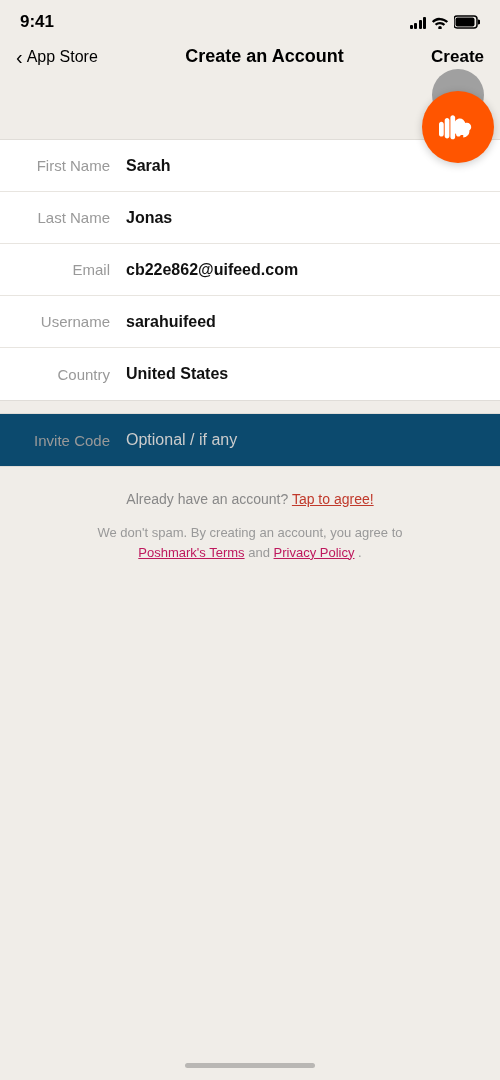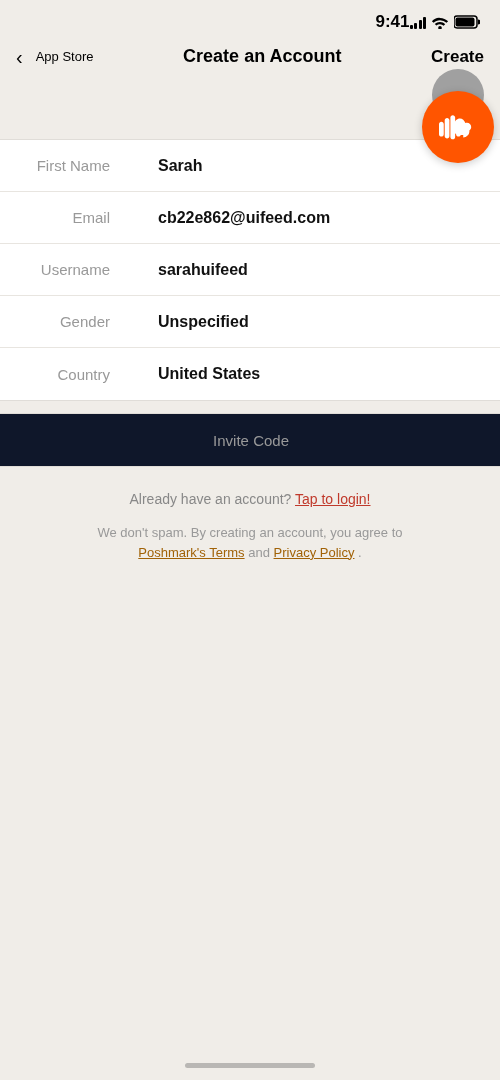--- a/index.html
+++ b/index.html
@@ -10,21 +10,21 @@
       min-height: 1080px;
       background-color: #f0ede8;
       font-family: -apple-system, 'Helvetica Neue', Arial, sans-serif;
       position: relative;
       overflow-x: hidden;
     }
 
     
     .status-bar {
       display: flex;
-      justify-content: flex-end;
+      justify-content: space-between;
       align-items: center;
       padding: 12px 20px 6px 20px;
       background: #f0ede8;
     }
 
     .status-time {
       font-size: 17px;
       font-weight: 600;
       color: #000;
     }
@@ -58,23 +58,22 @@
       cursor: pointer;
     }
 
     .nav-back-arrow {
       font-size: 20px;
       color: #000;
       line-height: 1;
     }
 
     .nav-back-label {
-      font-size: 13px;
-      color: #000;
-      margin-left: 9px;
+      font-size: 16px;
+      color: #000;
     }
 
     .nav-title {
       font-size: 18px;
       font-weight: 700;
       color: #000;
     }
 
     .nav-create {
       font-size: 17px;
@@ -123,21 +122,20 @@
       border-bottom: 1px solid #e0ddd8;
       margin-top: 70px;
     }
 
     .form-row {
       display: flex;
       align-items: center;
       padding: 0 16px;
       min-height: 52px;
       border-bottom: 1px solid #e8e5e0;
-      gap: 32px;
     }
 
     .form-row:last-child {
       border-bottom: none;
       justify-content: center;
     }
 
     .form-label {
       width: 110px;
       font-size: 15px;
@@ -164,21 +162,21 @@
       background: transparent;
     }
 
     .form-input::placeholder {
       color: #ccc;
       font-weight: 400;
     }
 
     
     .invite-section {
-      background: #0f172a;
+      background: #0c4a6e;
       border-top: 1px solid #e0ddd8;
       border-bottom: 1px solid #e0ddd8;
       margin-top: 12px;
     }
 
     
     .bottom-text {
       padding: 24px 30px;
       text-align: center;
     }
@@ -195,21 +193,21 @@
       cursor: pointer;
     }
 
     .terms-text {
       font-size: 13px;
       color: #999;
       line-height: 1.5;
     }
 
     .terms-link {
-      color: #a16207;
+      color: #be185d;
       text-decoration: underline;
       cursor: pointer;
     }
 
     
     .home-indicator {
       position: absolute;
       bottom: 12px;
       left: 50%;
       transform: translateX(-50%);
@@ -263,48 +261,49 @@
     </div>
   </div>
 </div>
 
 <div class="form-section" style="margin-top:80px;">
   <div class="form-row">
     <span class="form-label">First Name</span>
     <span class="form-value">Sarah</span>
   </div>
   <div class="form-row">
+    <span class="form-label">Last Name</span>
+    <span class="form-value">Jonas</span>
+  </div>
+  <div class="form-row">
     <span class="form-label">Email</span>
     <span class="form-value">cb22e862@uifeed.com</span>
   </div>
   <div class="form-row">
     <span class="form-label">Username</span>
     <span class="form-value">sarahuifeed</span>
   </div>
   <div class="form-row">
-    <span class="form-label">Gender</span>
-    <span class="form-value">Unspecified</span>
-  </div>
-  <div class="form-row">
     <span class="form-label">Country</span>
     <span class="form-value">United States</span>
   </div>
 </div>
 
 <div class="invite-section">
   <div class="form-row">
     <span class="form-label">Invite Code</span>
+    <input class="form-input" type="text" style="font-weight: 400; color: rgb(187, 187, 187);" placeholder="Optional / if any">
   </div>
 </div>
 
 <div class="bottom-text">
   <p class="already-account">
     <span>Already have an account?</span>
     <span> </span>
-    <span class="tap-login">Tap to login!</span>
+    <span class="tap-login">Tap to agree!</span>
   </p>
   <p class="terms-text">
     <span>We don't spam. By creating an account, you agree to</span><br>
     <span class="terms-link">Poshmark's Terms</span>
     <span> </span>
     <span>and</span>
     <span> </span>
     <span class="terms-link">Privacy Policy</span>
     <span>.</span>
   </p>

